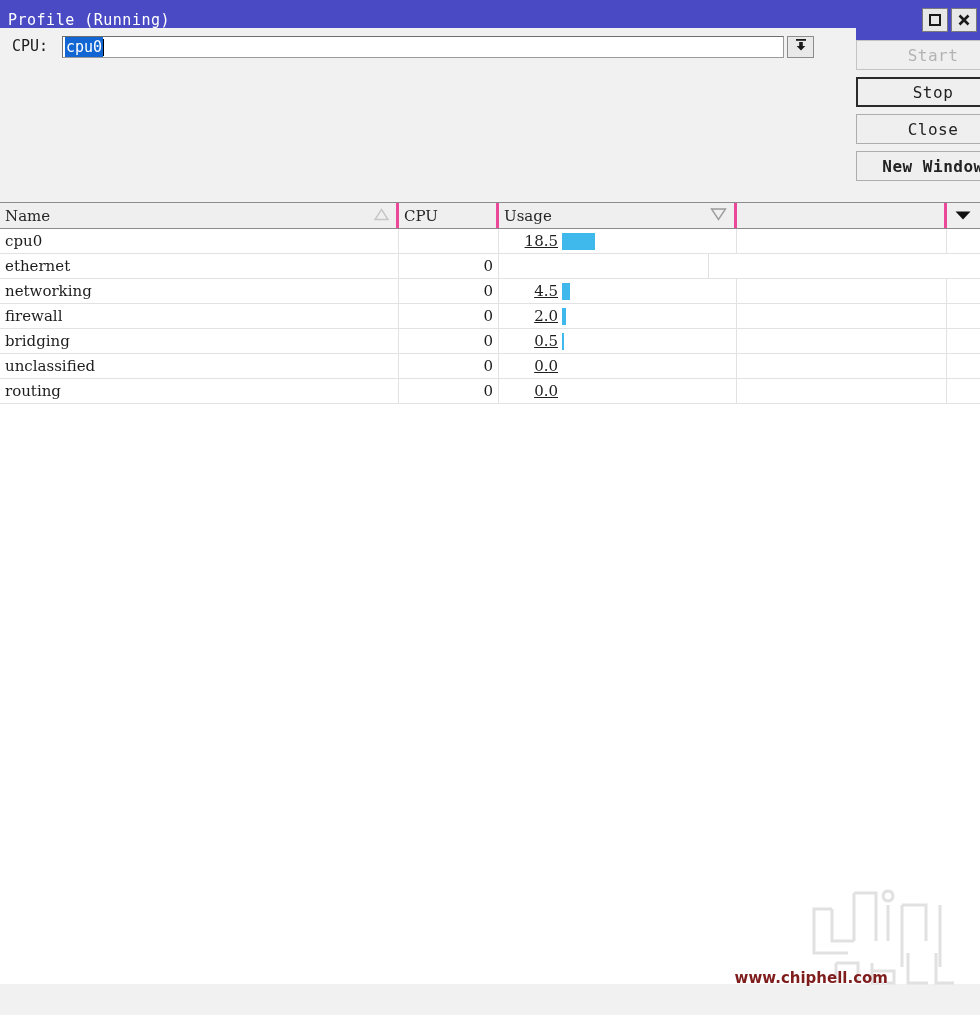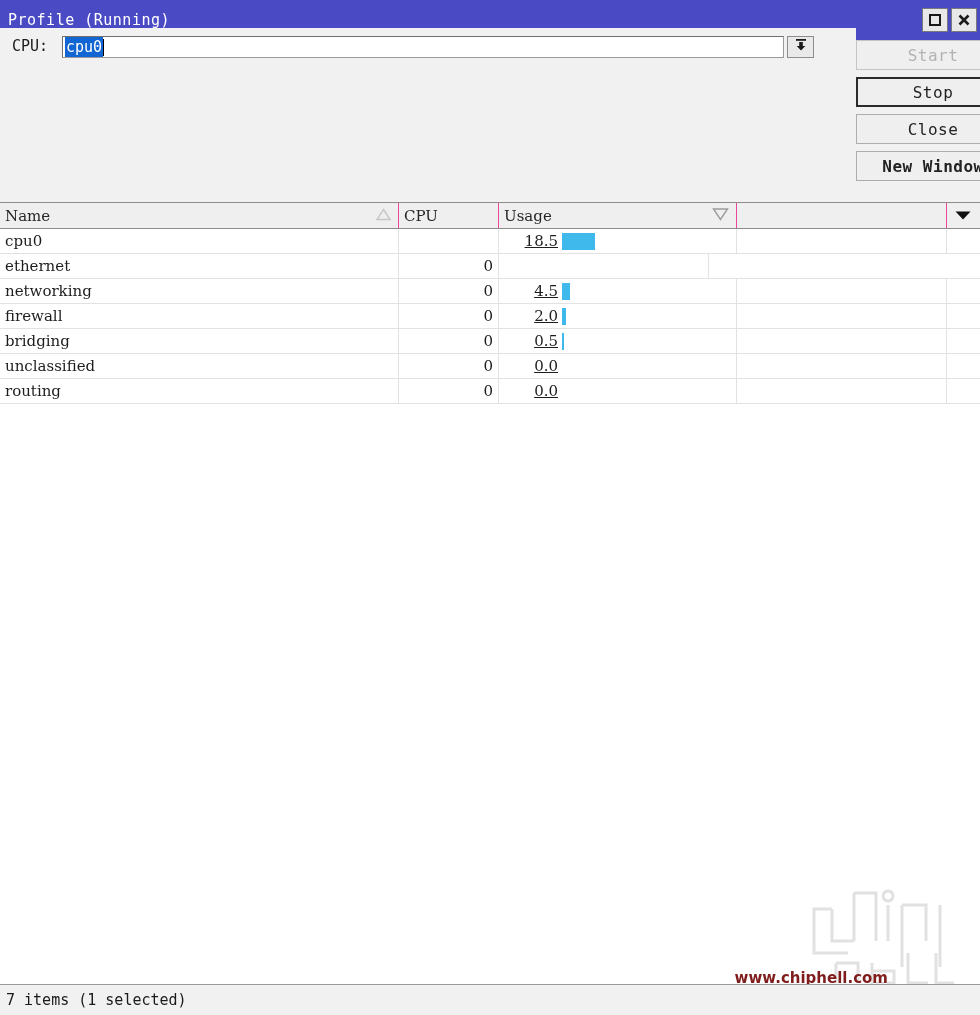--- a/index.html
+++ b/index.html
@@ -161,21 +161,21 @@
     height: 26px;
     background: #efefef;
     border-bottom: 1px solid #8c8c8c;
     box-sizing: border-box;
   }
   .th {
     position: relative;
     display: flex;
     align-items: center;
     box-sizing: border-box;
-    border-right: 1px solid #ec4899;
+    border-right: 3px solid #ec4899;
     font-family: "DejaVu Serif", "Liberation Serif", serif;
     font-size: 15px;
     color: #262626;
     padding-left: 5px;
     background: #efefef;
     cursor: pointer;
     overflow: hidden;
   }
   .th-name  { width: 399px; }
   .th-cpu   { width: 100px; }
@@ -431,17 +431,14 @@
         <path d="M204 26 L204 88"></path>
         <path d="M100 84 L100 104 M100 84 L122 84 L122 104"></path>
         <path d="M136 84 L136 104 L158 104 L158 92 L136 92"></path>
         <path d="M172 74 L172 104 L192 104"></path>
         <path d="M200 74 L200 104 L218 104"></path>
       </g>
     </svg>
   </div>
   <div class="wm-url">www.chiphell.com</div>
 
-  <div class="statusbar">
-    <div class="status-text">7 items (1 selected)</div>
-  </div>
 
 </div>
 
 </body></html>

